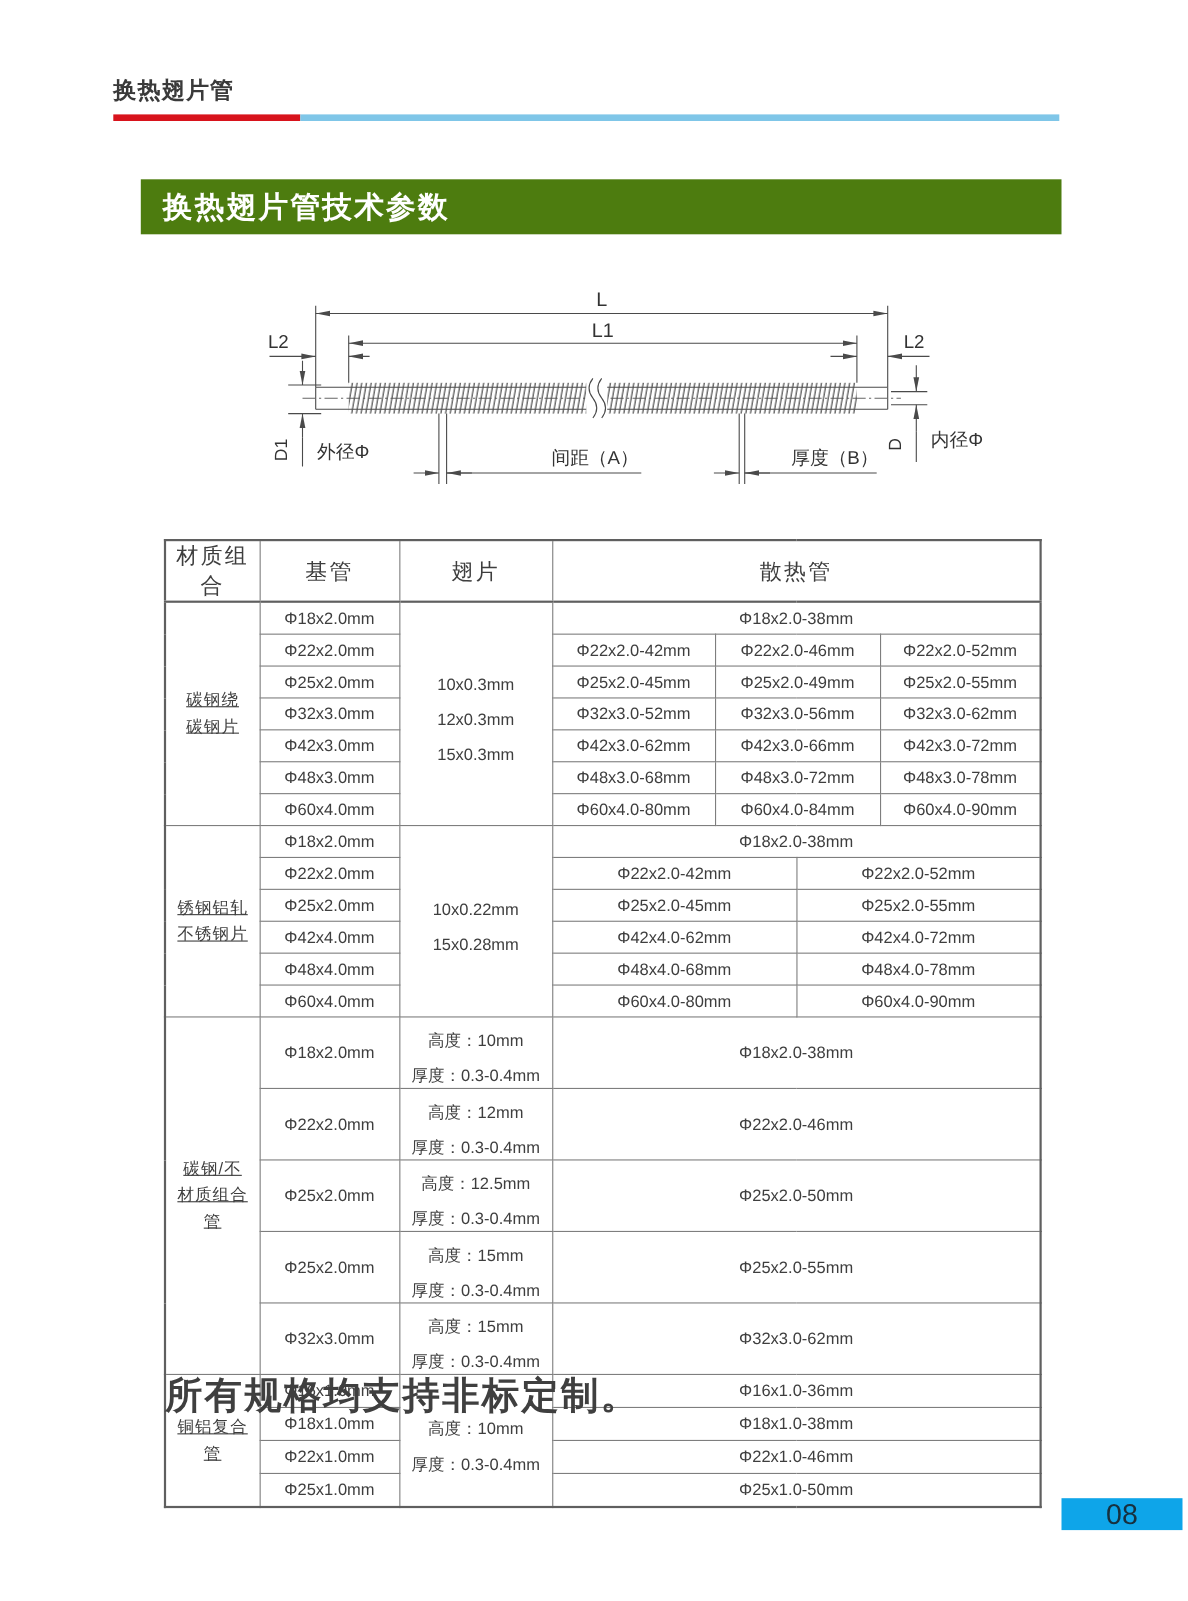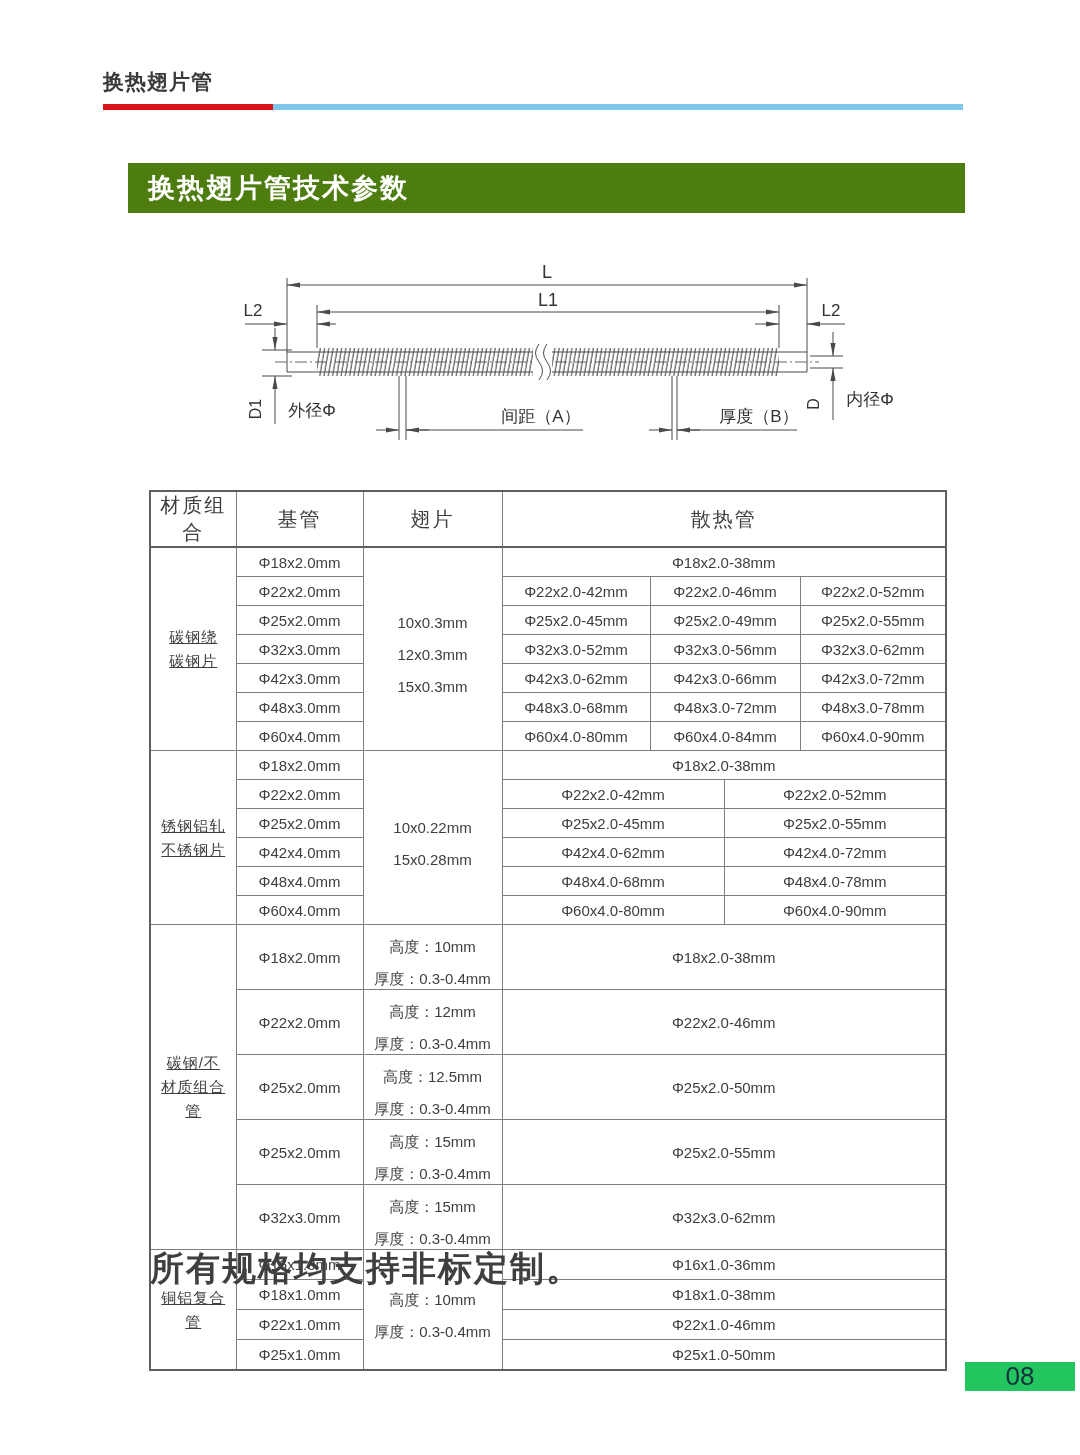--- a/index.html
+++ b/index.html
@@ -28,21 +28,21 @@
   table.spec th{height:38px;font-size:20px;letter-spacing:2px;border-bottom:2px solid #5f5f5f;}
   tr.h28 td{height:28px;}
   tr.h47 td{height:47px;}
   tr.h29 td{height:29px;}
   td.mat{font-size:16px;letter-spacing:1px;line-height:24px;text-decoration:underline;}
   td.fin div{line-height:21px;margin-top:11px;}
   
   .note{position:absolute;left:150px;top:1246px;font-size:34px;font-weight:bold;color:#3f3f3f;letter-spacing:2px;}
   .slogan{position:absolute;left:50%;top:1348px;transform:translateX(-50%);font-size:36px;font-weight:bold;
           color:#e2891f;letter-spacing:12px;white-space:nowrap;}
-  .page-badge{position:absolute;left:965px;top:1362px;width:110px;height:29px;background:#22c55e;
+  .page-badge{position:absolute;left:965px;top:1362px;width:110px;height:29px;background:#0ea5e9;
           text-align:center;line-height:29px;font-size:26px;color:#17303e;}
 </style>
 </head>
 <body>
 
 <div class="page">
 
   <div class="hdr-title">换热翅片管</div>
   <div class="hdr-line red"></div>
   <div class="hdr-line blue"></div>

